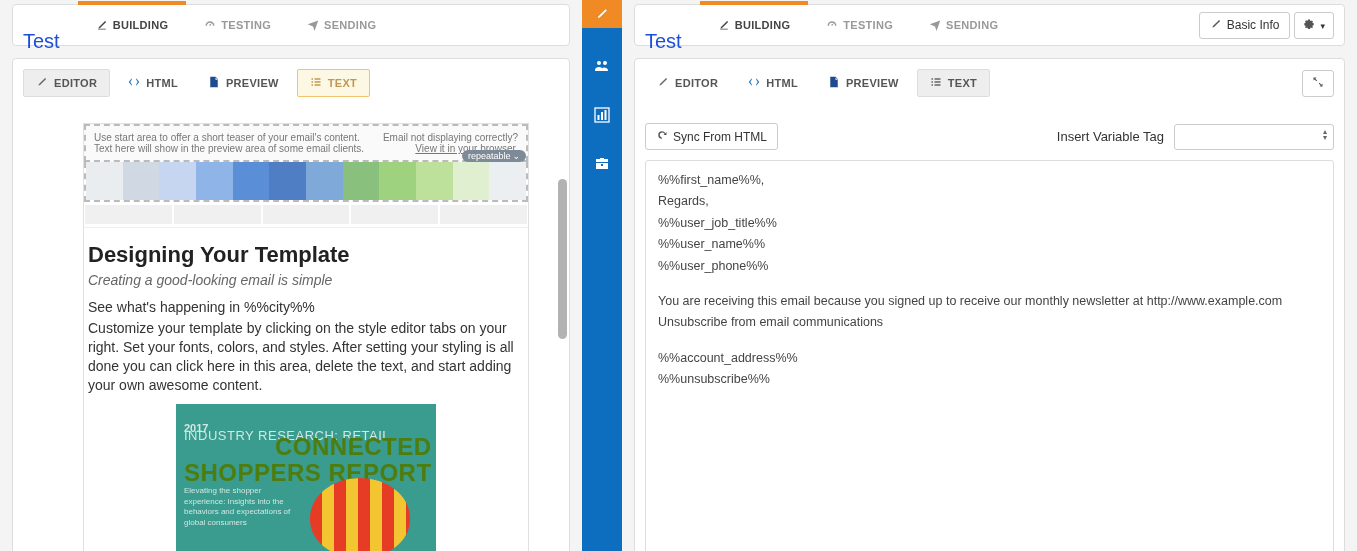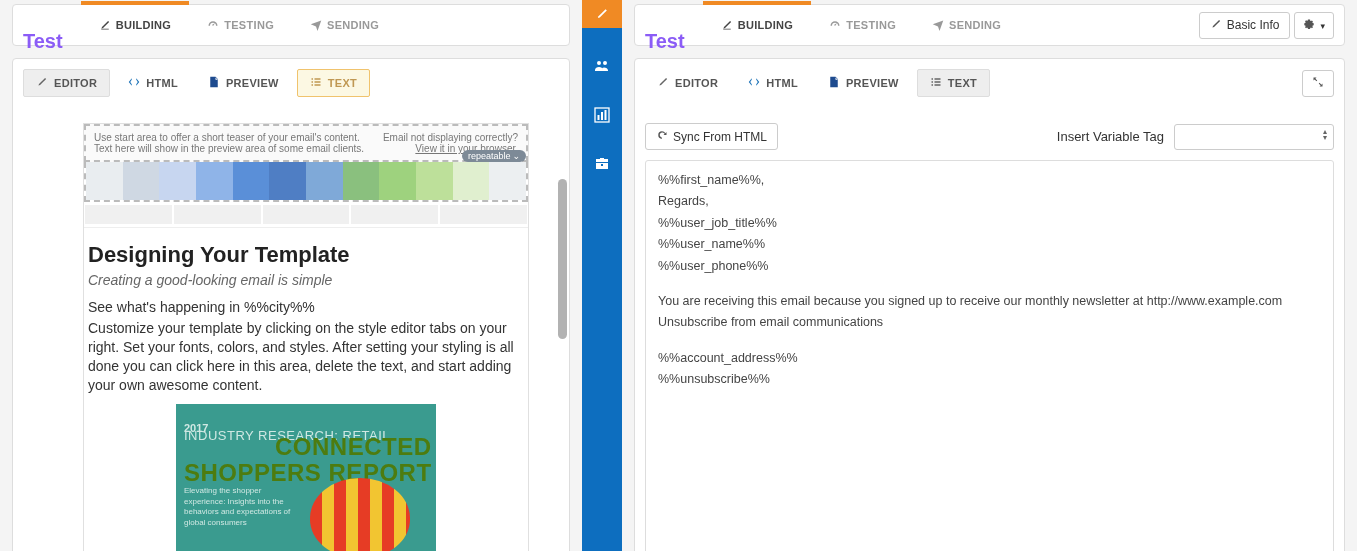--- a/index.html
+++ b/index.html
@@ -58,23 +58,23 @@
     background: #fff;
     border: 1px solid #ddd;
     border-radius: 4px;
     margin-top: 4px;
     height: 42px;
     padding: 0 10px;
     position: relative;
   }
   .panel-header .title {
     font-size: 20px;
-    color: #8b5cf6;
+    color: #1d4ed8;
     padding-right: 18px;
-    font-weight: 700;
+    font-weight: 400;
     margin-top: 32px;
   }
   .step-tabs {
     display: flex;
     flex: 1;
     align-items: stretch;
     height: 100%;
   }
   .step-tab {
     display: flex;

